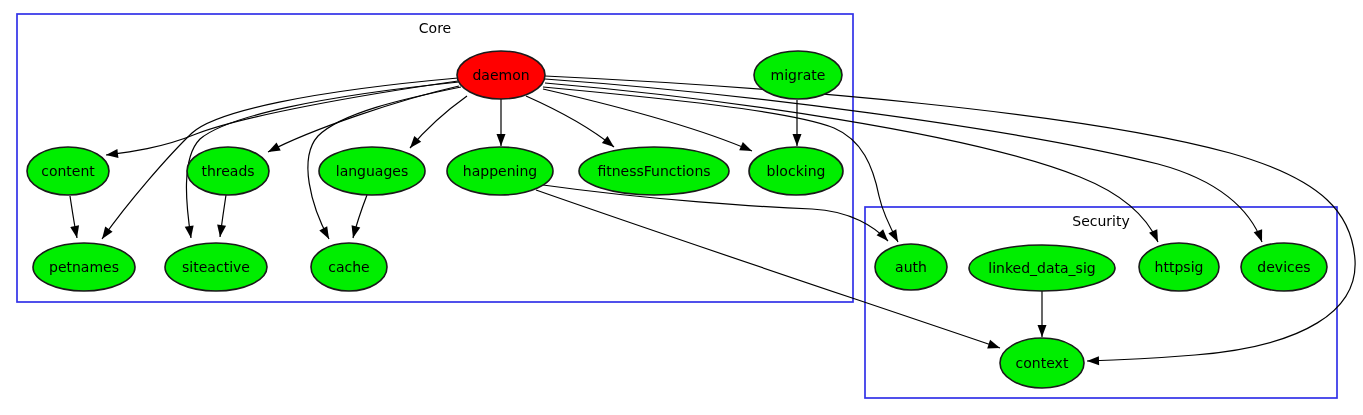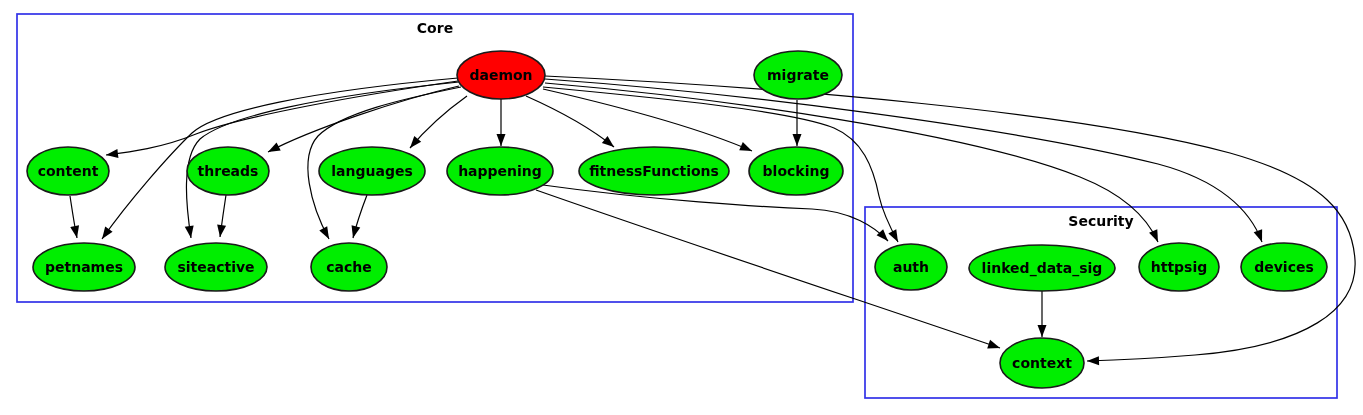--- a/index.html
+++ b/index.html
@@ -6,21 +6,20 @@
     margin: 0;
     padding: 0;
     background: #ffffff;
   }
   .canvas {
     position: relative;
     width: 1363px;
     height: 415px;
     background: #ffffff;
     overflow: hidden;
-    font-weight: bold;
   }
   svg {
     display: block;
     font-family: "DejaVu Sans", "Liberation Sans", sans-serif;
   }
   text {
     fill: #000000;
     font-size: 14px;
     text-anchor: middle;
   }

